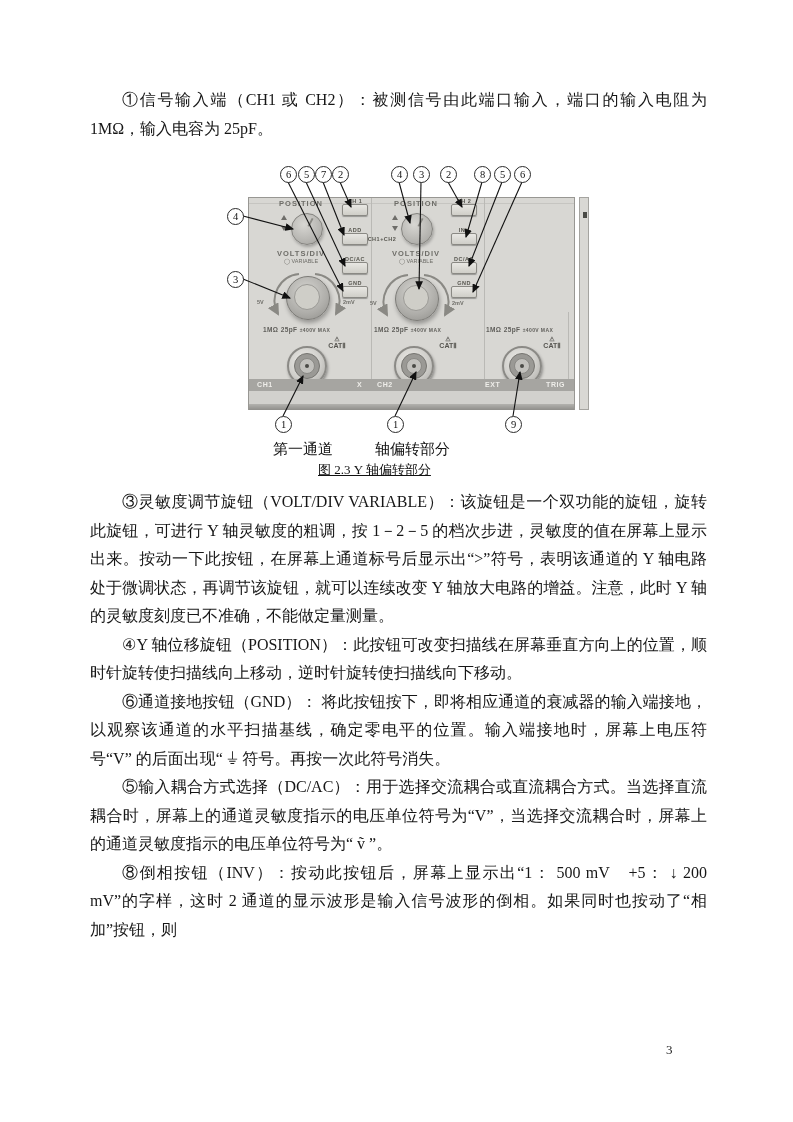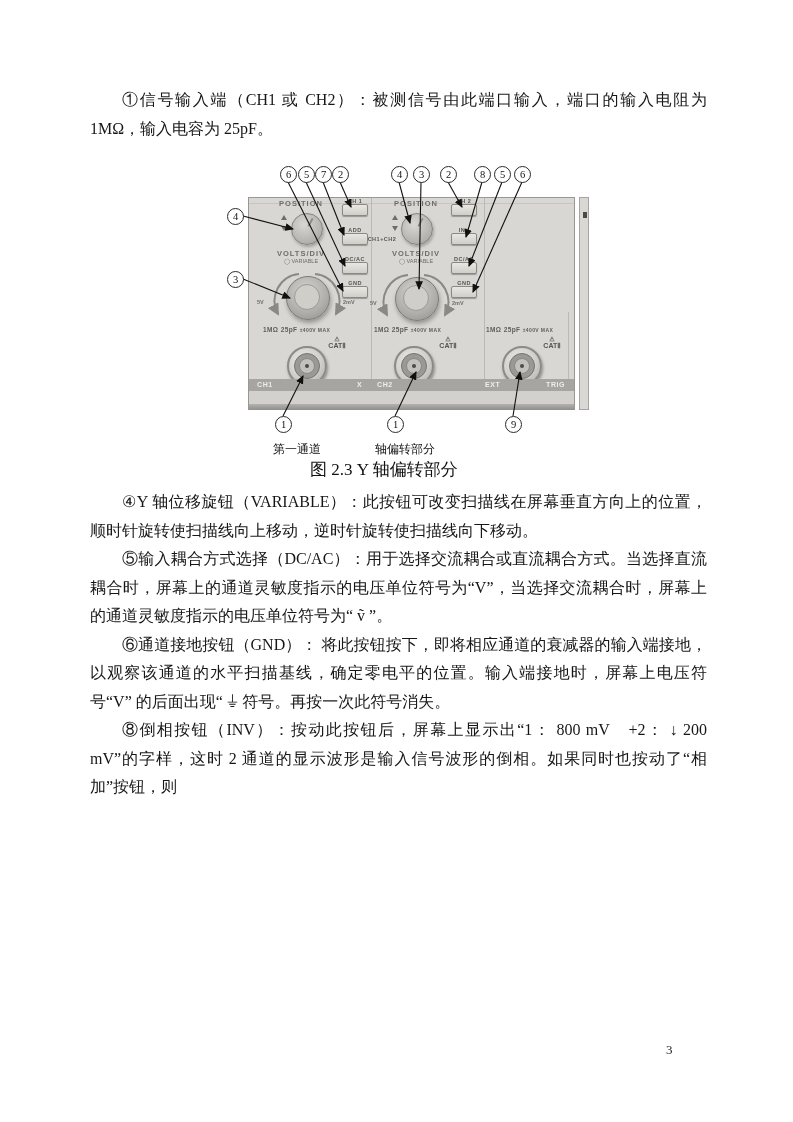--- a/index.html
+++ b/index.html
@@ -53,21 +53,21 @@
   .bnc .hub{position:absolute;left:10px;top:10px;width:16px;height:16px;border-radius:50%;
        background:#c2c1bd;border:1px solid #8a8985;box-sizing:border-box;}
   .bnc .pin{position:absolute;left:16px;top:16px;width:4px;height:4px;border-radius:50%;
        background:#4a4a46;}
   .band{position:absolute;left:0;top:181px;width:100%;height:12px;background:#a6a5a1;}
   .band span{position:absolute;top:2px;font:bold 7px "Liberation Sans",sans-serif;color:#eeede9;
        letter-spacing:.6px;}
   .bstrip{position:absolute;left:0;top:193px;width:100%;height:13px;background:#d2d1cd;}
   .bedge{position:absolute;left:0;top:206px;width:100%;height:6px;
        background:linear-gradient(#b3b2ae,#8f8e8a);}
-  .figtext{position:absolute;font-size:12px;color:#111;white-space:nowrap;}
+  .figtext{position:absolute;font-size:15px;color:#111;white-space:nowrap;}
   .pagenum{position:absolute;left:666px;top:1042px;font-size:13px;color:#222;}
   svg.arrows{position:absolute;left:0;top:0;z-index:3;}
   svg.karc{position:absolute;z-index:2;}
 </style>
 </head>
 <body>
 
 <div class="page">
   <div class="content">
 
@@ -226,23 +226,24 @@
         <div class="bstrip"></div>
         <div class="bedge"></div>
       </div>
 
       <div class="rstrip">
           <div class="rdot"></div>
         </div>
 
       <div class="figtext" style="left:183px;top:292px;">第一通道</div>
       <div class="figtext" style="left:285px;top:292px;">轴偏转部分</div>
-      <div class="figtext" style="left:220px;top:313px;font-size:17px;">图 2.3 Y 轴偏转部分</div>
+      <div class="figtext" style="left:228px;top:313px;font-size:13px;text-decoration:underline;">图 2.3 Y 轴偏转部分</div>
     </div>
 
-    <p>④Y 轴位移旋钮（VARIABLE）：此按钮可改变扫描线在屏幕垂直方向上的位置，顺时针旋转使扫描线向上移动，逆时针旋转使扫描线向下移动。</p>
+    <p>③灵敏度调节旋钮（VOLT/DIV VARIABLE）：该旋钮是一个双功能的旋钮，旋转此旋钮，可进行 Y 轴灵敏度的粗调，按 1－2－5 的档次步进，灵敏度的值在屏幕上显示出来。按动一下此按钮，在屏幕上通道标号后显示出“&gt;”符号，表明该通道的 Y 轴电路处于微调状态，再调节该旋钮，就可以连续改变 Y 轴放大电路的增益。注意，此时 Y 轴的灵敏度刻度已不准确，不能做定量测量。</p>
+    <p>④Y 轴位移旋钮（POSITION）：此按钮可改变扫描线在屏幕垂直方向上的位置，顺时针旋转使扫描线向上移动，逆时针旋转使扫描线向下移动。</p>
+    <p>⑥通道接地按钮（GND）： 将此按钮按下，即将相应通道的衰减器的输入端接地，以观察该通道的水平扫描基线，确定零电平的位置。输入端接地时，屏幕上电压符号“V” 的后面出现“ ⏚ 符号。再按一次此符号消失。</p>
     <p>⑤输入耦合方式选择（DC/AC）：用于选择交流耦合或直流耦合方式。当选择直流耦合时，屏幕上的通道灵敏度指示的电压单位符号为“V”，当选择交流耦合时，屏幕上的通道灵敏度指示的电压单位符号为“ ṽ ”。</p>
-    <p>⑥通道接地按钮（GND）： 将此按钮按下，即将相应通道的衰减器的输入端接地，以观察该通道的水平扫描基线，确定零电平的位置。输入端接地时，屏幕上电压符号“V” 的后面出现“ ⏚ 符号。再按一次此符号消失。</p>
-    <p>⑧倒相按钮（INV）：按动此按钮后，屏幕上显示出“1： 800 mV　+2： ↓ 200 mV”的字样，这时 2 通道的显示波形是输入信号波形的倒相。如果同时也按动了“相加”按钮，则</p>
+    <p>⑧倒相按钮（INV）：按动此按钮后，屏幕上显示出“1： 500 mV　+5： ↓ 200 mV”的字样，这时 2 通道的显示波形是输入信号波形的倒相。如果同时也按动了“相加”按钮，则</p>
   </div>
 
   <div class="pagenum">3</div>
 </div>
 
 </body></html>

